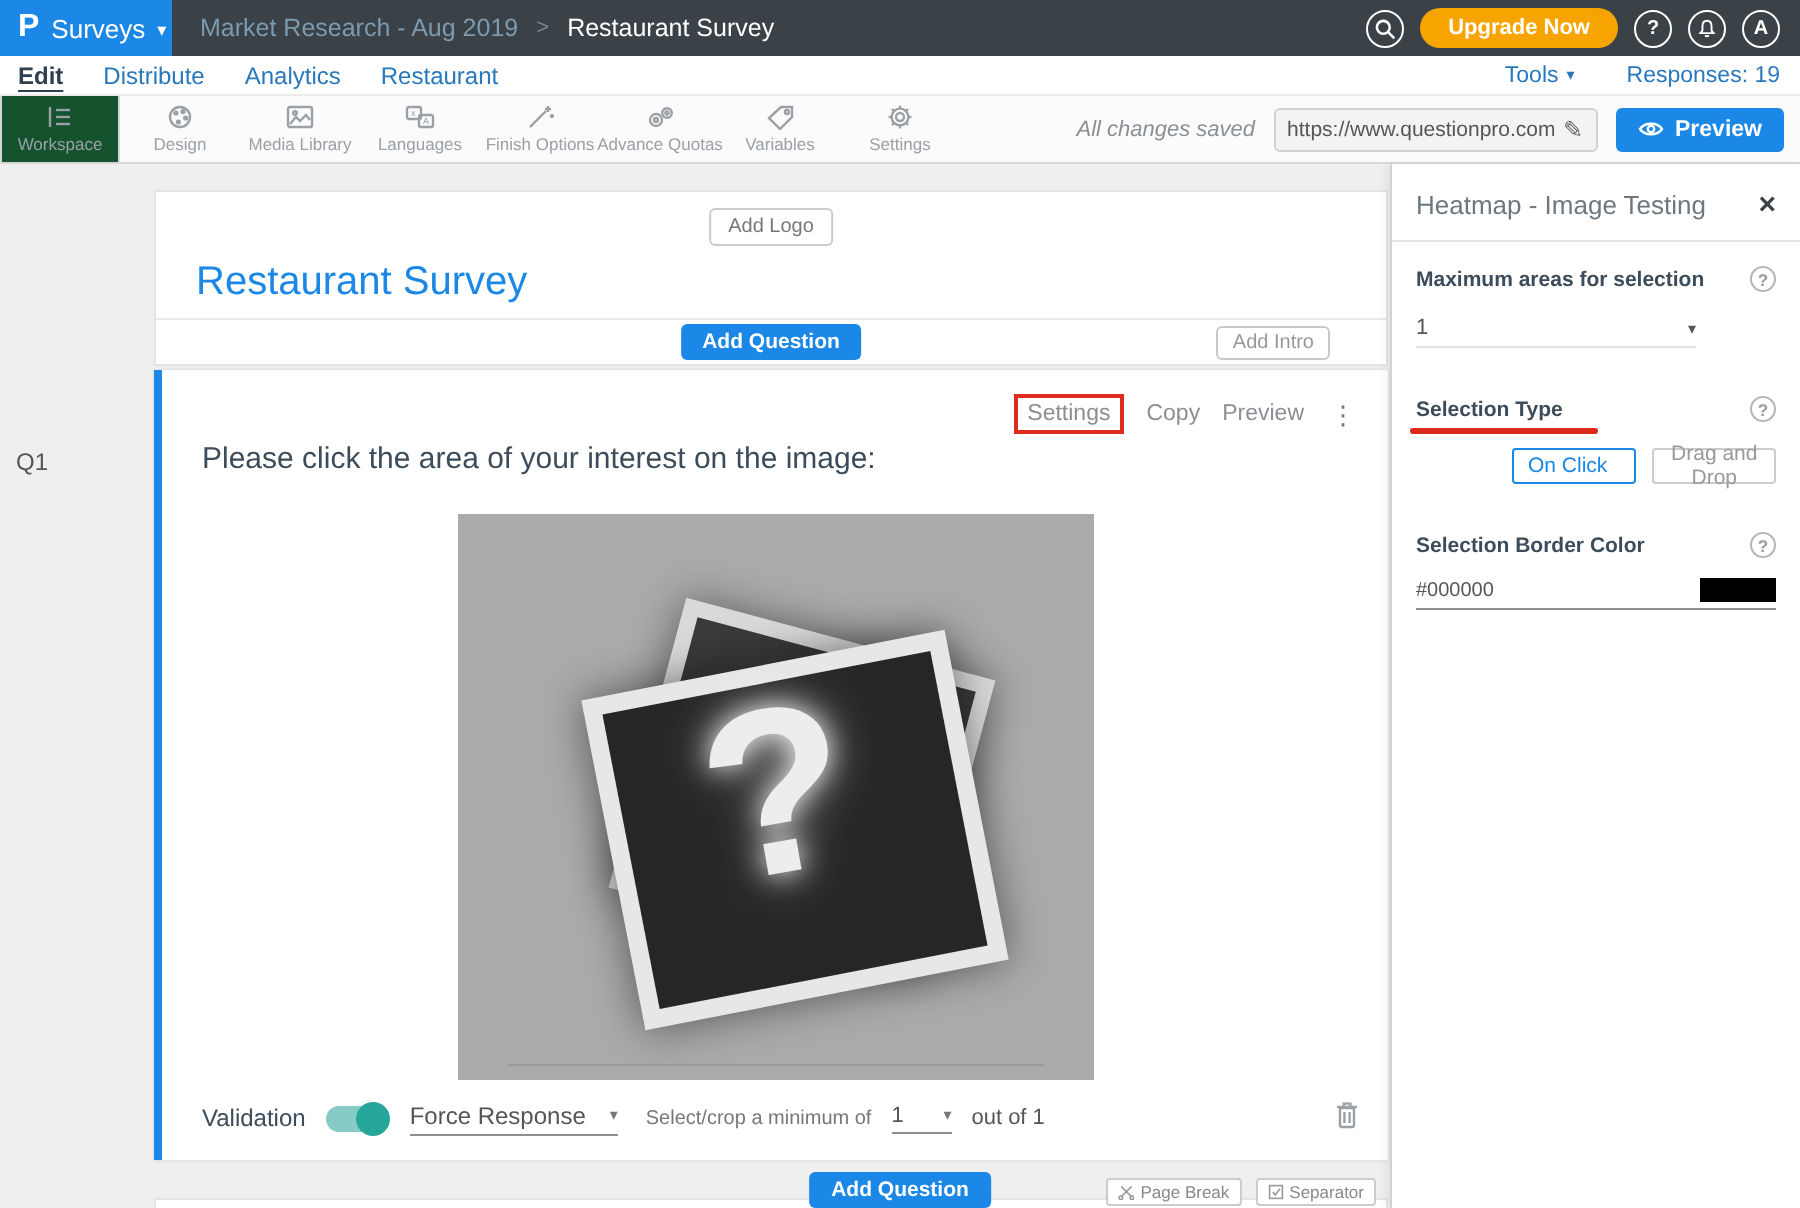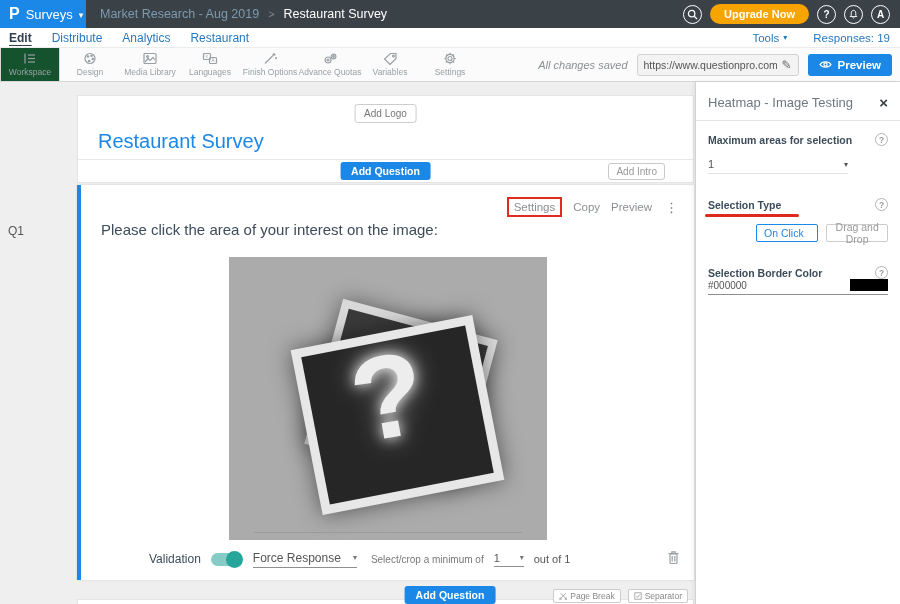--- a/index.html
+++ b/index.html
@@ -74,21 +74,21 @@
   .frame-back-inner { position:absolute; inset:8px; background:#3a3a3a; }
   .frame-front { position:absolute; left:76px; top:74px; width:185px; height:168px; background:#e7e7e7;
     transform:rotate(-11deg); box-shadow:0 0 22px rgba(0,0,0,.5); }
   .frame-front-inner { position:absolute; inset:9px; background:#262626; }
   .qmark { position:absolute; left:50%; top:50%; transform:translate(-50%,-52%) rotate(-10deg); font-size:118px;
     font-weight:bold; color:#ededed; text-shadow:0 0 14px rgba(255,255,255,.95), 0 0 28px rgba(255,255,255,.55); }
   .edit-pill { position:absolute; left:50%; top:50%; transform:translate(-50%,-50%); background:rgba(88,88,88,.93);
     color:#fff; font-size:11px; font-weight:bold; padding:5px 12px; border-radius:13px; white-space:nowrap; border:none; }
   .ph-line { position:absolute; left:25px; right:25px; bottom:7px; border-top:1px solid #9b9b9b; }
 
-  .validation-row { position:absolute; left:20px; right:14px; bottom:12px; display:flex; align-items:center; font-size:12px; color:#3d4c5a;margin-left:48px; }
+  .validation-row { position:absolute; left:20px; right:14px; bottom:12px; display:flex; align-items:center; font-size:12px; color:#3d4c5a; }
   .toggle { width:30px; height:13px; border-radius:7px; background:#86cbc5; position:relative; margin:0 12px 0 10px; }
   .toggle .knob { position:absolute; right:-2px; top:-2px; width:17px; height:17px; border-radius:50%; background:#26a69a; }
   .dd-underline { display:flex; align-items:center; gap:12px; border-bottom:1px solid #8f8f8f; padding-bottom:2px; color:#555; }
   .dd-underline .caret { font-size:8px; color:#777; }
   .v-smalltext { margin-left:14px; font-size:10px; color:#777; }
   .v-min { margin-left:10px; width:30px; font-size:11px; justify-content:space-between; }
   .v-outof { margin-left:10px; font-size:11px; color:#555; }
   .trash { margin-left:auto; }
   .trash svg { stroke:#9aa0a6; fill:none; stroke-width:1.2; }
 
@@ -114,21 +114,21 @@
   .help { width:13px; height:13px; border:1px solid #b5b5b5; border-radius:50%; color:#9a9a9a; font-size:8.5px;
     font-weight:bold; display:flex; align-items:center; justify-content:center; flex:none; }
   .select-row { width:140px; display:flex; justify-content:space-between; align-items:center; margin-top:12px;
     padding-bottom:3px; font-size:11px; color:#555; border-bottom:1px solid #e3e3e3; }
   .select-row .caret { font-size:8px; color:#555; }
   .mt22 { margin-top:24px; }
   .type-btns { display:flex; gap:8px; margin-top:13px; }
   .type-btn { height:18px; display:flex; align-items:center; padding:0 7px; font-size:10.5px; border-radius:2px; background:#fff; }
   .type-btn.selected { border:1px solid #1b87e6; color:#1b87e6; width:96px;margin-left:48px; }
   .type-btn.unselected { border:1px solid #ccc; color:#999; width:95px; }
-  .color-row { display:flex; justify-content:space-between; align-items:flex-end; 
+  .color-row { display:flex; justify-content:space-between; align-items:flex-end; margin-top:10px;
     border-bottom:1px solid #8f8f8f; padding-bottom:3px; }
   .color-value { font-size:10px; color:#555; }
   .swatch { width:38px; height:12px; background:#000000; }
 </style>
 </head>
 <body>
 
 <div class="topbar">
   <div class="brand">
     <span class="glyph">P</span>

